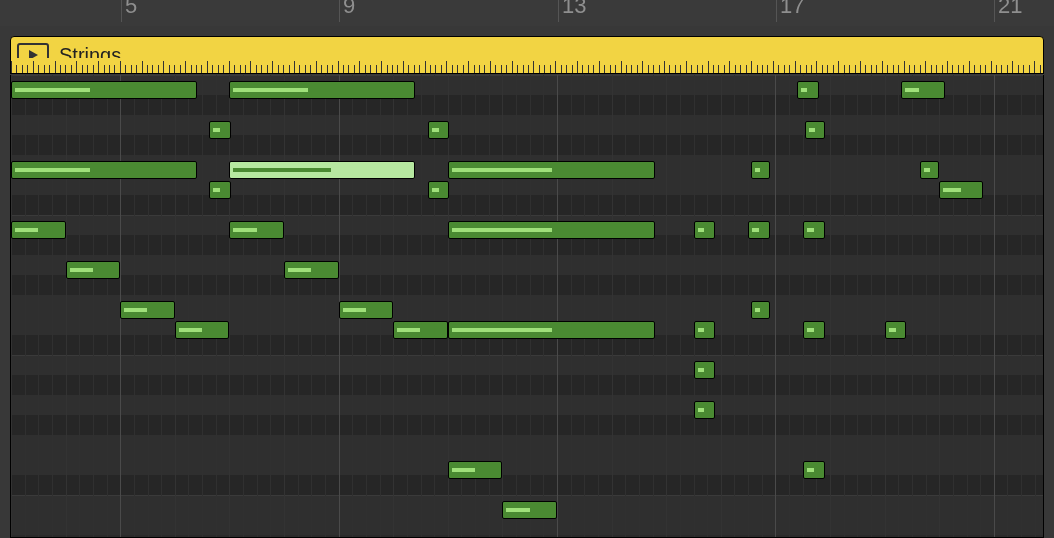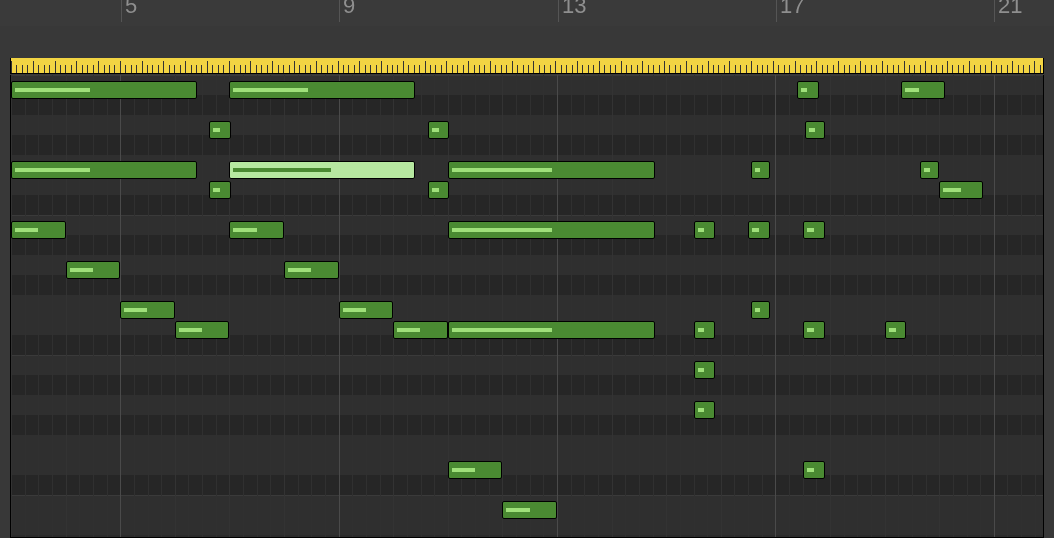--- a/index.html
+++ b/index.html
@@ -38,20 +38,28 @@
       <span style="left: 343px;">9</span>
       <div class="tick" style="left: 339px;"></div>
       <span style="left: 562px;">13</span>
       <div class="tick" style="left: 558px;"></div>
       <span style="left: 780px;">17</span>
       <div class="tick" style="left: 776px;"></div>
       <span style="left: 998px;">21</span>
       <div class="tick" style="left: 994px;"></div>
     </div>
 
+  <div class="region-header">
+    <span class="play-icon">
+      <svg width="12" height="12" viewBox="0 0 12 12">
+          <polygon points="2,1 11,6 2,11" fill="#333"></polygon>
+        </svg>
+    </span>
+    <span class="region-title">Strings</span>
+  </div>
   <div class="ruler-ticks" id="rulerTicks">
       <div style="left: 0px; height: 12px;"></div>
       <div style="left: 5.44211px; height: 8px;"></div>
       <div style="left: 10.8842px; height: 8px;"></div>
       <div style="left: 16.3263px; height: 8px;"></div>
       <div style="left: 21.7684px; height: 12px;"></div>
       <div style="left: 27.2105px; height: 8px;"></div>
       <div style="left: 32.6526px; height: 8px;"></div>
       <div style="left: 38.0947px; height: 8px;"></div>
       <div style="left: 43.5368px; height: 12px;"></div>

